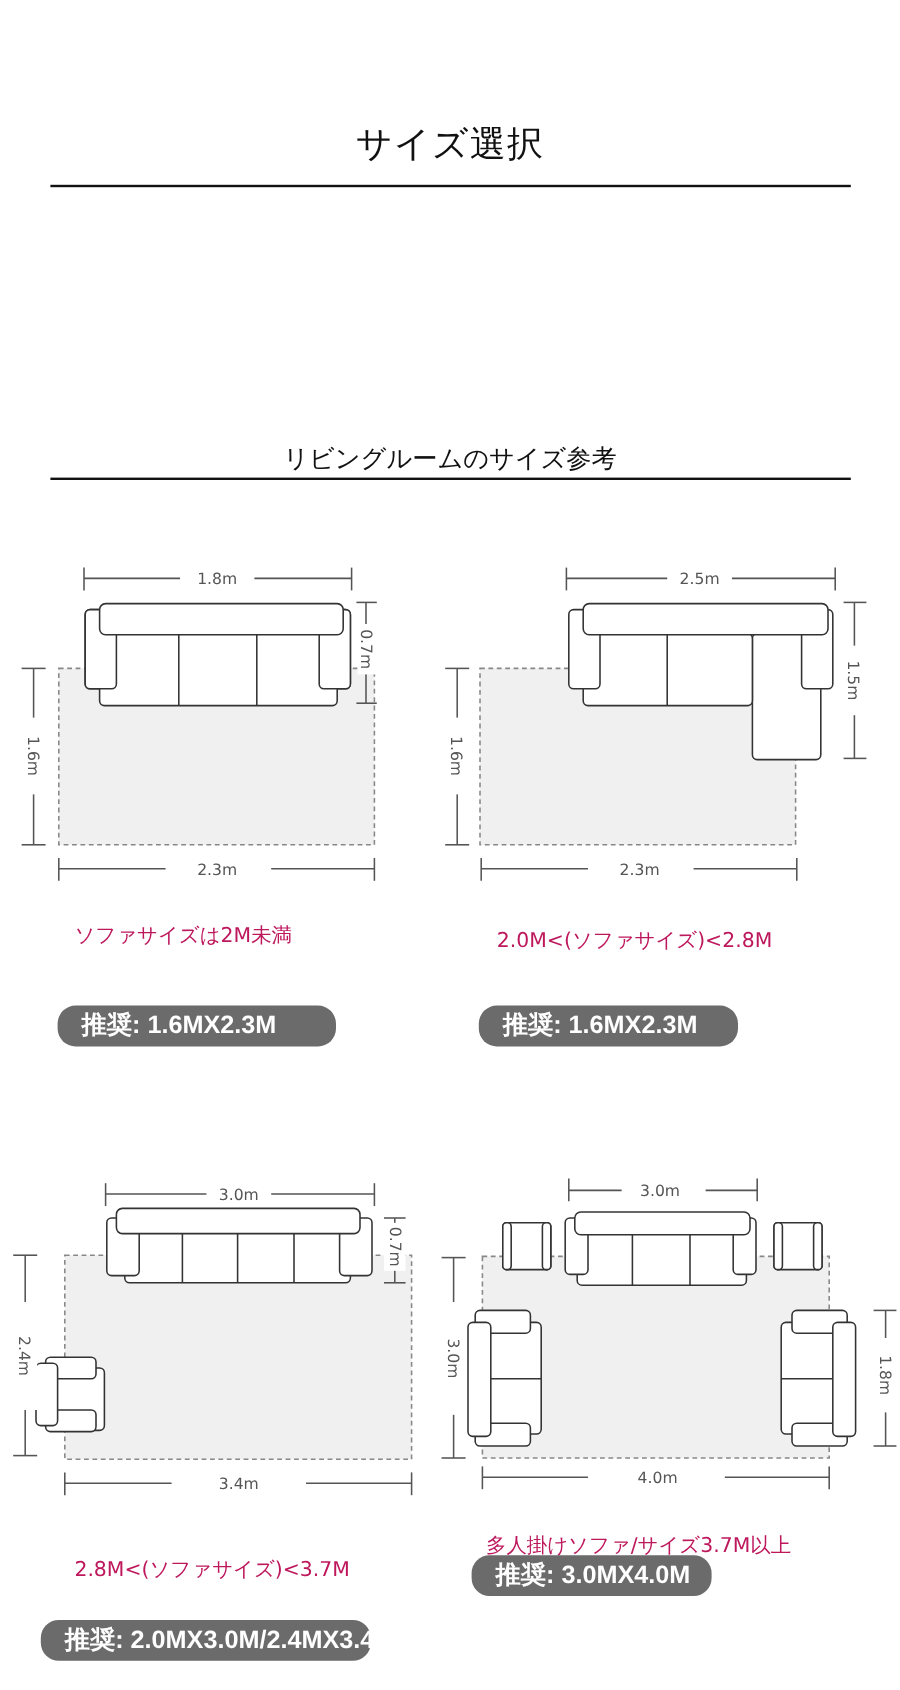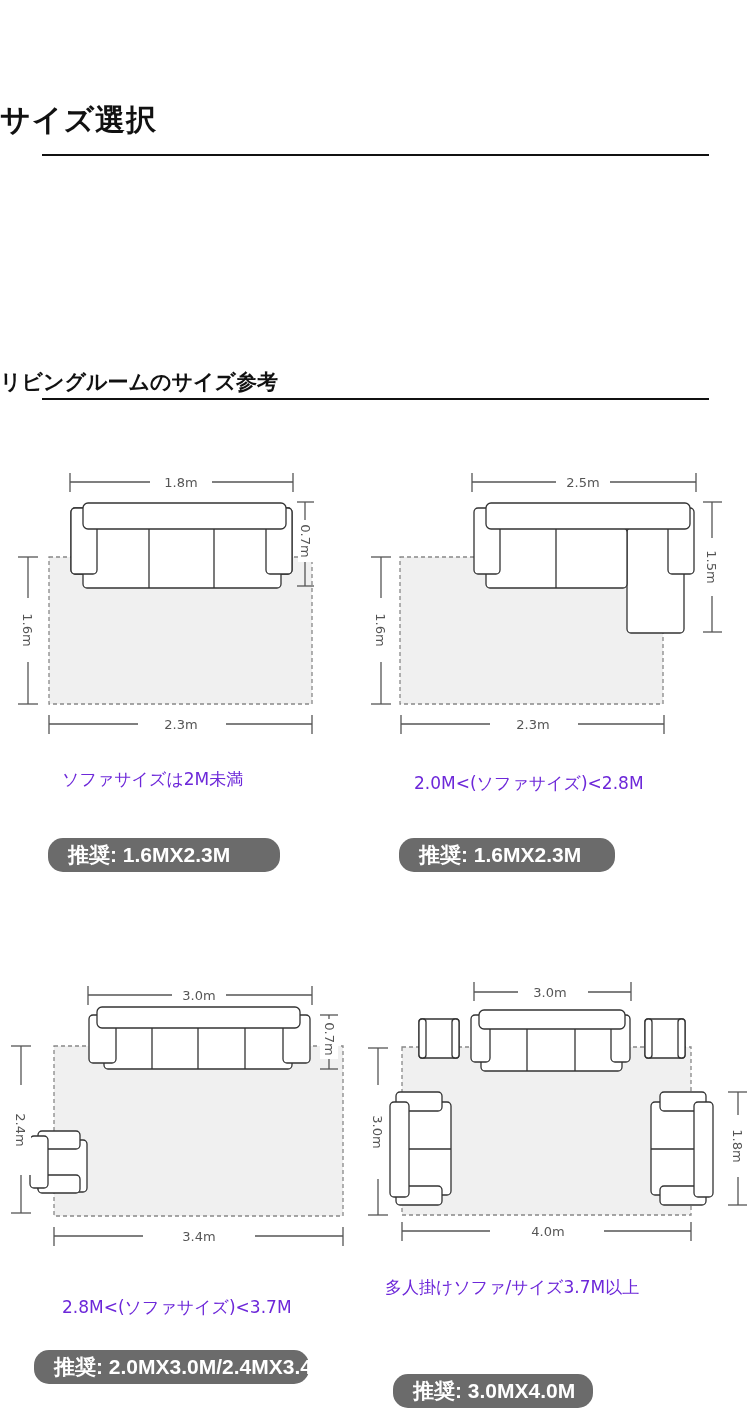--- a/index.html
+++ b/index.html
@@ -1,24 +1,24 @@
 <!DOCTYPE html>
 <html><head>
 <meta charset="utf-8">
 <style>
   html, body { margin:0; padding:0; background:#ffffff; }
   body { width:750px; height:1408px; position:relative; overflow:hidden;
          font-family:"DejaVu Sans", "Liberation Sans", sans-serif; color:#111; }
-  .title { position:absolute; left:0; width:750px; font-weight:700; }
+  .title { position:absolute; left:0; width:750px; text-align:center; font-weight:400; }
   .t1 { top:100px; font-size:30px; letter-spacing:1px; }
   .t2 { top:368px; font-size:21px; }
   .rule { position:absolute; left:42px; width:667px; height:2px; background:#111; }
   .r1 { top:154px; } .r2 { top:398px; }
   svg.diag { position:absolute; }
-  .lbl { position:absolute; font-size:17px; color:#6d28d9; white-space:nowrap; }
+  .lbl { position:absolute; font-size:17px; color:#be185d; white-space:nowrap; }
   .badge { position:absolute; height:34px; background:#6b6b6b; color:#fff;
            font-family:"Liberation Sans", sans-serif; font-weight:700; font-size:21px;
            line-height:34px; padding-left:20px; box-sizing:border-box; white-space:nowrap;border-radius:15px; }
   .dim { font-family:"DejaVu Sans", sans-serif; font-size:13px; fill:#555; }
 </style>
 </head>
 <body>
 
 <div class="title t1">サイズ選択</div>
 <div class="rule r1"></div>
@@ -189,14 +189,14 @@
   <line x1="8" y1="73" x2="28" y2="73" stroke="#555"></line>
   <line x1="8" y1="240" x2="28" y2="240" stroke="#555"></line>
   <rect x="8" y="110" width="20" height="94" fill="#fff" stroke="none"></rect>
   <text class="dim" transform="translate(13,157) rotate(90)" text-anchor="middle" stroke="none">3.0m</text>
   <line x1="42" y1="256" x2="331" y2="256" stroke="#555"></line>
   <line x1="42" y1="247" x2="42" y2="266" stroke="#555"></line>
   <line x1="331" y1="247" x2="331" y2="266" stroke="#555"></line>
   <rect x="130" y="246" width="114" height="20" fill="#fff" stroke="none"></rect>
   <text class="dim" x="188" y="261" text-anchor="middle" stroke="none">4.0m</text>
 </svg>
-<div class="lbl" style="left:385px;top:1276px">多人掛けソファ/サイズ3.7M以上</div>
-<div class="badge" style="left:393px;top:1374px;width:200px">推奨: 3.0MX4.0M</div>
+<div class="lbl" style="left:405px;top:1276px">多人掛けソファ/サイズ3.7M以上</div>
+<div class="badge" style="left:393px;top:1296px;width:200px">推奨: 3.0MX4.0M</div>
 
 </body></html>

